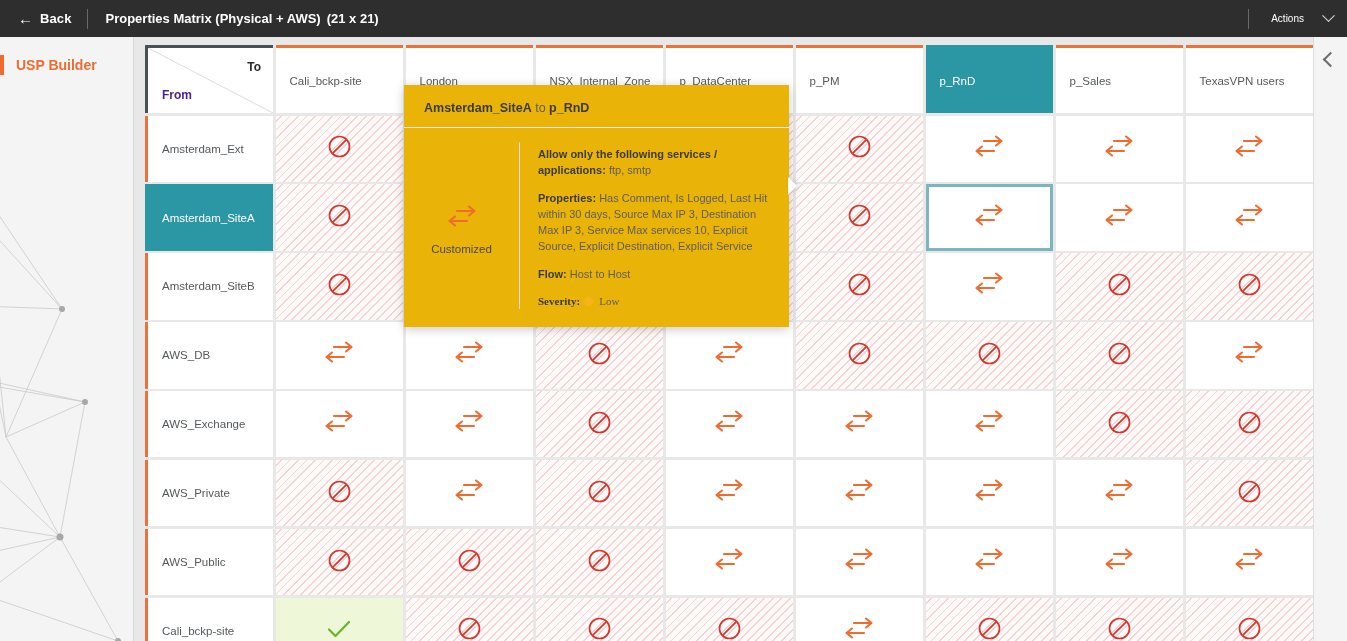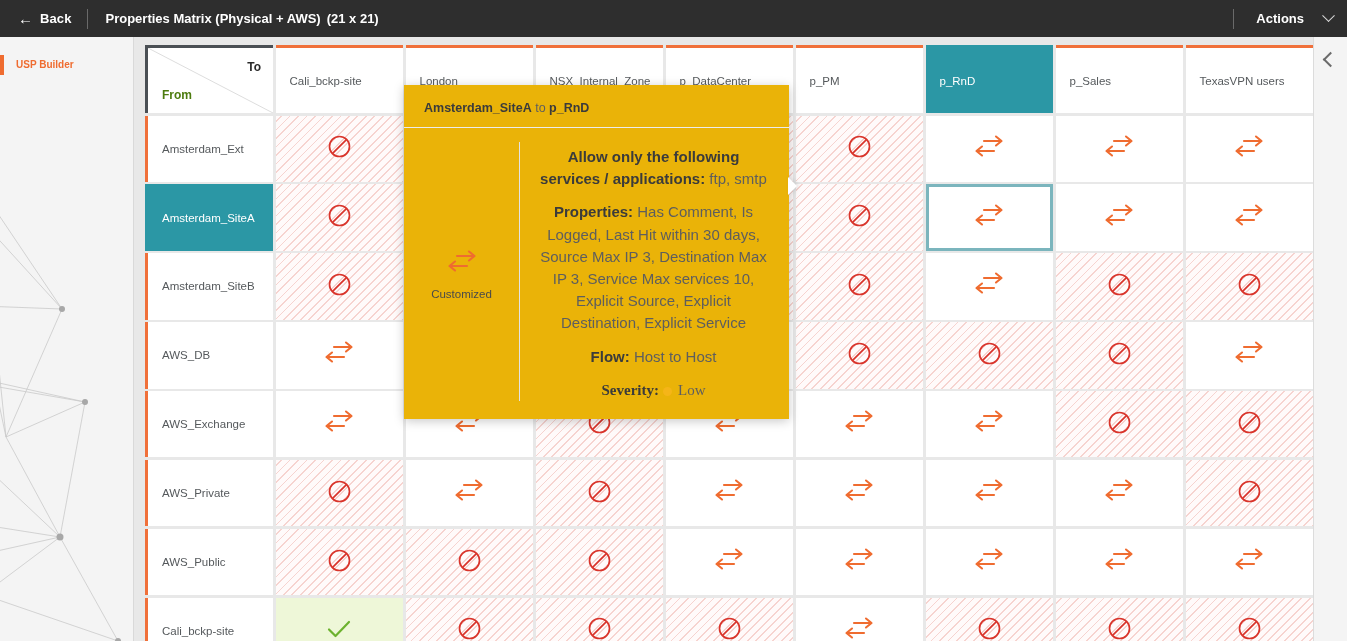--- a/index.html
+++ b/index.html
@@ -34,41 +34,41 @@
     white-space: nowrap;
   }
   .matrix-count { font-weight: bold; margin-left: 6px; }
   .topbar-right {
     margin-left: auto; display: flex; align-items: center; height: 37px;
   }
   .actions-btn {
     display: flex; align-items: center; gap: 20px;
     padding: 0 14px 0 22px; height: 37px; cursor: pointer;
   }
-  .actions-label { font-size: 13px; font-weight: bold; color: #ffffff; }
+  .actions-label { font-size: 10px; font-weight: normal; color: #ffffff; }
   .chev-down {
     width: 9px; height: 9px;
     border-right: 1.6px solid #d8d8d8; border-bottom: 1.6px solid #d8d8d8;
     transform: rotate(45deg) translate(-2px,-2px);
   }
 
   
   .leftpanel {
     position: absolute; top: 37px; left: 0;
     width: 134px; height: 604px;
     background: #f4f4f4;
     border-right: 1px solid #d9d9d9;
     overflow: hidden;
   }
   .leftpanel-deco { position:absolute; top:0; left:0; width:134px; height:604px; }
   .usp-builder {
     position: relative; z-index: 2;
     margin-top: 18px; padding-left: 12px;
     border-left: 4px solid #ef6c30;
-    font-size: 10px; font-weight: bold; color: #ef6c30;
+    font-size: 14px; font-weight: bold; color: #ef6c30;
     height: 20px; line-height: 20px;
     cursor: pointer;
   }
 
   
   .matrix-area {
     position: absolute; top: 37px; left: 134px;
     width: 1179px; height: 604px;
     background: #e8e8e8;
     overflow: hidden;
@@ -105,21 +105,21 @@
   }
   .corner .diag {
     position: absolute; top: 0; left: 0; width: 100%; height: 100%;
   }
   .corner .lbl-to {
     position: absolute; top: 12px; right: 12px;
     font-size: 12px; font-weight: bold; color: #2b2b2b;
   }
   .corner .lbl-from {
     position: absolute; bottom: 11px; left: 14px;
-    font-size: 12px; font-weight: bold; color: #4d7c0f;
+    font-size: 12px; font-weight: bold; color: #4c1d95;
   }
 
   
   .colhead {
     background: #ffffff;
     border-top: 3px solid #f0703a;
     display: flex; align-items: center;
     padding-left: 14px;
     cursor: pointer;
   }
@@ -180,21 +180,21 @@
     display: flex; flex-direction: column;
     align-items: center; justify-content: center;
     padding-top: 8px;
   }
   .tt-left .cap { font-size: 11.5px; color: #4a4a4a; margin-top: 10px; }
   .tt-right {
     flex: 1;
     border-left: 1px solid #e2e2e2;
     padding-left: 18px; padding-top: 4px;
   }
-  .tt-line { font-size: 15px; color: #5e5e5e; line-height: 1.48; margin-bottom: 11px; text-align: center; }
+  .tt-line { font-size: 11px; color: #5e5e5e; line-height: 1.48; margin-bottom: 11px; }
   .tt-line:last-child { margin-bottom: 0; font-family: Liberation Serif, serif; }
   .tt-line b { color: #3b3b3b; font-weight: bold; }
   .sev-dot {
     display: inline-block; width: 9px; height: 9px; border-radius: 50%;
     background: #f5b518; margin: 0 6px 0 4px; vertical-align: -1px;
   }
   .tt-pointer {
     position: absolute; right: -8px; top: 92px;
     width: 0; height: 0;
     border-top: 9px solid transparent;

